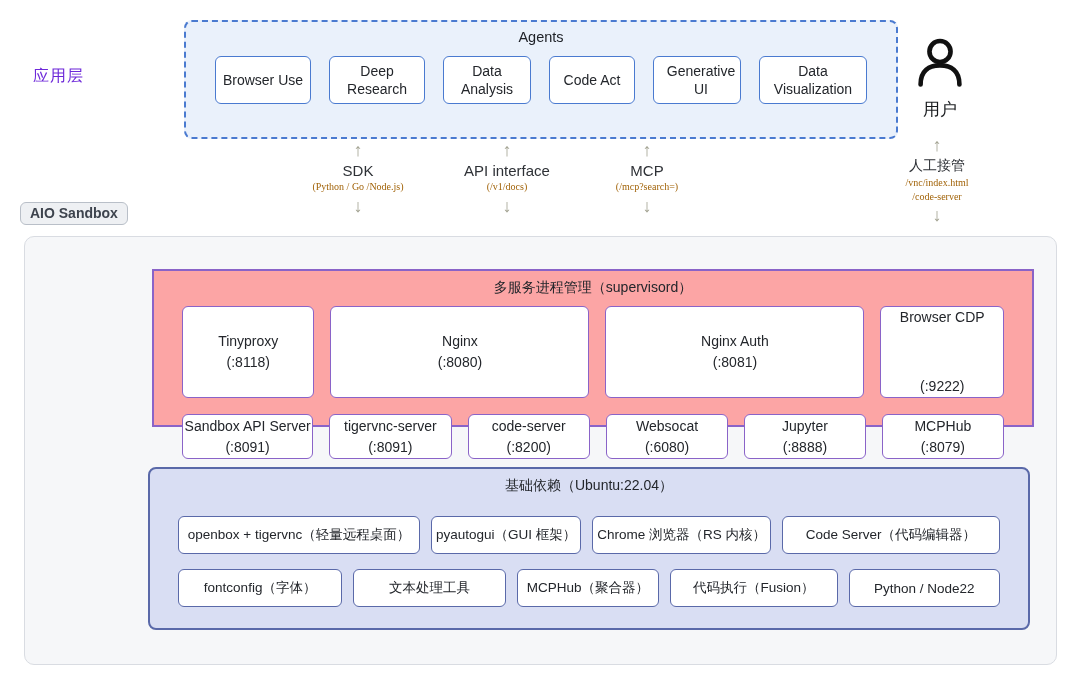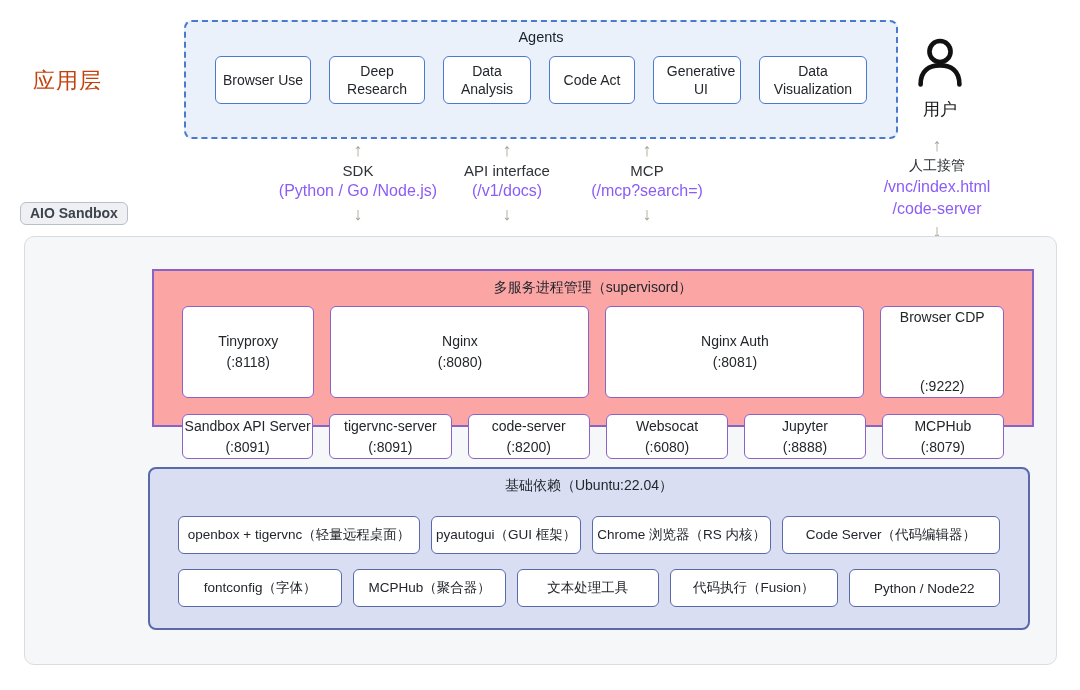--- a/index.html
+++ b/index.html
@@ -1,20 +1,20 @@
 <!DOCTYPE html>
 <html><head>
 <meta charset="utf-8">
 <style>
   html,body{margin:0;padding:0;background:#ffffff;}
   body{font-family:"Liberation Sans","DejaVu Sans",sans-serif;color:#25282e;}
   .canvas{position:relative;width:1080px;height:690px;background:#fff;overflow:hidden;}
 
   
-  .layer-label{position:absolute;left:33px;font-size:22px;color:#c2410c;letter-spacing:1px;}
+  .layer-label{position:absolute;left:33px;font-size:16px;color:#6d28d9;letter-spacing:1px;}
   #label-app{top:66px;}
   #label-service{top:344px;}
   #label-base{top:541px;}
 
   
   .agents-box{position:absolute;left:148px;top:20px;width:714px;height:119px;
     border:2px dashed #4a7ad0;border-radius:8px;background:#eaf1fb;box-sizing:border-box;margin-left:36px;}
   .agents-title{text-align:center;padding-top:7px;font-size:14.5px;color:#202329;}
   .agents-row{position:absolute;left:0;right:0;top:34px;display:flex;justify-content:space-between;
     padding:0 29px;}
@@ -30,21 +30,21 @@
 
   
   .user-group{position:absolute;left:903px;top:36px;width:74px;text-align:center;}
   .user-group svg{display:block;margin:0 auto;}
   .user-label{font-size:17px;color:#17191c;margin-top:4px;}
 
   
   .connector{position:absolute;width:180px;text-align:center;top:141px;}
   .connector .arrow{color:#a2a291;font-size:18px;line-height:1;}
   .connector .c-title{font-size:15px;color:#2e3136;margin:3px 0 1px;}
-  .connector .c-sub{font-size:16px;color:#8b5cf6;line-height:1.35;}
+  .connector .c-sub{font-size:10px;color:#a16207;line-height:1.35;font-family:Liberation Serif, serif;}
   .connector .arrow-down{margin-top:3px;}
   #connector-sdk{left:268px;}
   #connector-api{left:417px;}
   #connector-mcp{left:557px;}
   #connector-human{left:847px;top:136px;}
   #connector-human .c-title{font-size:14px;}
 
   
   .aio-badge{position:absolute;left:20px;top:202px;display:inline-block;padding:2px 9px 3px;
     font-size:14px;font-weight:bold;color:#3d434d;background:#eef0f3;border:1px solid #b9bfc8;
@@ -209,20 +209,20 @@
   <div class="base-box">
     <div class="box-title">基础依赖（Ubuntu:22.04）</div>
     <div class="base-row base-row1">
       <div class="base-item">openbox + tigervnc（轻量远程桌面）</div>
       <div class="base-item">pyautogui（GUI 框架）</div>
       <div class="base-item">Chrome 浏览器（RS 内核）</div>
       <div class="base-item">Code Server（代码编辑器）</div>
     </div>
     <div class="base-row base-row2">
       <div class="base-item">fontconfig（字体）</div>
+      <div class="base-item">文本处理工具</div>
       <div class="base-item">MCPHub（聚合器）</div>
-      <div class="base-item">文本处理工具</div>
       <div class="base-item">代码执行（Fusion）</div>
       <div class="base-item">Python / Node22</div>
     </div>
   </div>
 
 </div>
 
 </body></html>

